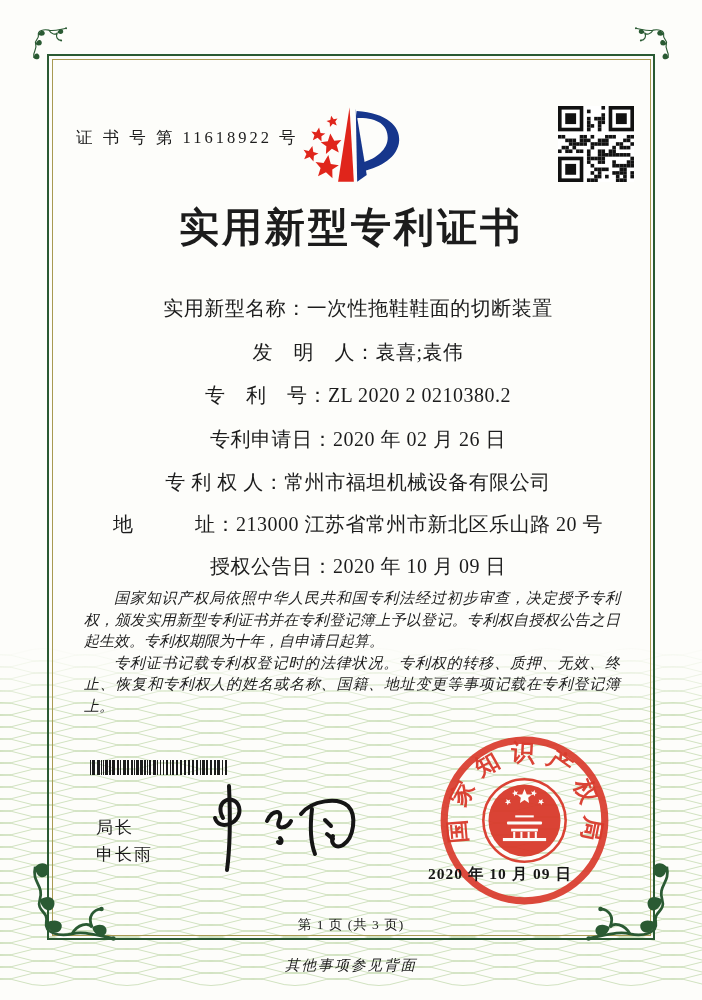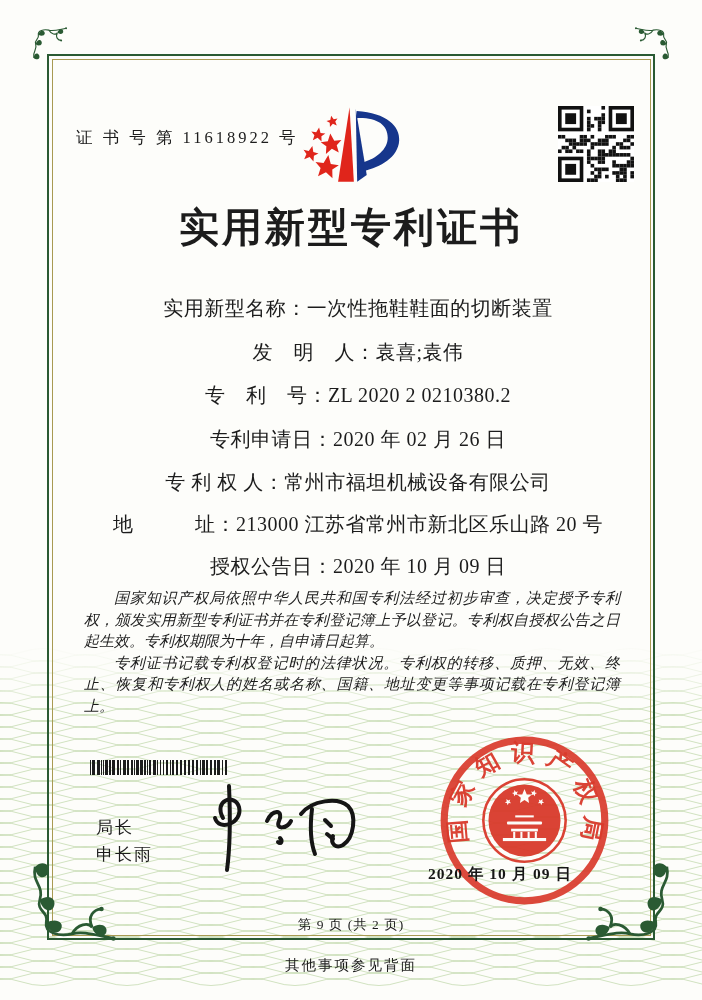--- a/index.html
+++ b/index.html
@@ -57,21 +57,21 @@
   .barcode span{display:inline-block; height:100%; background:#1c1c1c; vertical-align:top;}
   
   .sig-title{left:96px; top:816px; font-size:17px; letter-spacing:2px; font-family:"Liberation Sans","DejaVu Sans",sans-serif;}
   .sig-name{left:96px; top:843px; font-size:17px; letter-spacing:2px; font-family:Liberation Mono, monospace;}
   .sig-svg{left:195px; top:778px;}
   
   .seal-svg{left:437px; top:733px;}
   .seal-date{left:428px; top:864px; width:180px; font-size:15.5px; letter-spacing:1px; color:#161616; font-weight:bold;}
   
   .page-no{left:0; top:916px; width:702px; text-align:center; font-size:13.5px; letter-spacing:1px;}
-  .back-note{left:0; top:956px; width:702px; text-align:center; font-size:14.5px; letter-spacing:2px;}
+  .back-note{left:0; top:956px; width:702px; text-align:center; font-size:14.5px; font-style:italic; letter-spacing:2px;}
 </style>
 </head>
 <body>
 
 <div class="page">
 
   <svg width="0" height="0" style="position:absolute">
     <symbol id="flourish" viewBox="0 0 100 100">
       <path class="fl-s" d="M10,16 C6,34 20,36 15,52 C11,65 25,64 22,77 C20,88 36,92 50,89 C62,86 74,90 95,94"></path>
       <path class="fl-f" d="M10,16 C18,8 28,14 24,23 C20,31 10,28 10,16 Z"></path>
@@ -377,16 +377,16 @@
         <rect x="74" y="96" width="2" height="6"></rect>
         <rect x="81" y="96" width="2" height="6"></rect>
         <rect x="88" y="96" width="2" height="6"></rect>
         <rect x="95" y="96" width="2" height="6"></rect>
         <rect x="64" y="102" width="42" height="3"></rect>
       </g>
     </g>
   </svg>
   <div class="abs seal-date">2020 年 10 月 09 日</div>
 
-  <div class="abs page-no">第 9 页 (共 2 页)</div>
+  <div class="abs page-no">第 1 页 (共 3 页)</div>
   <div class="abs back-note">其他事项参见背面</div>
 
 </div>
 
 </body></html>

